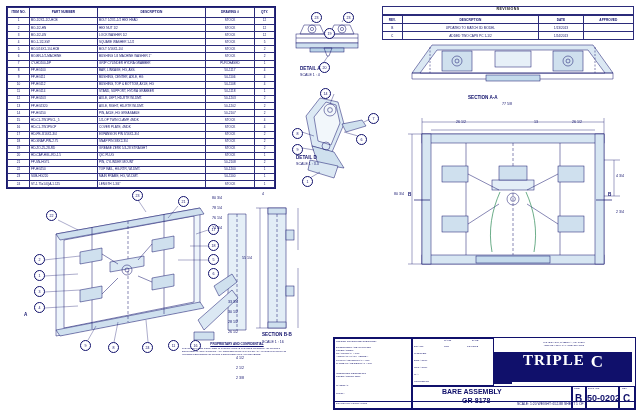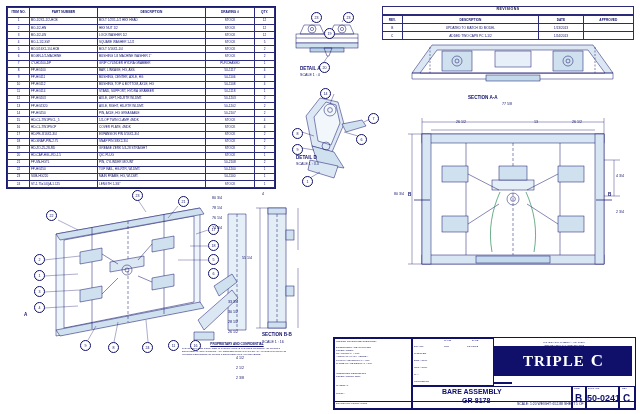--- a/index.html
+++ b/index.html
@@ -23,21 +23,21 @@
   svg{display:block;}
   .lbl{position:absolute;color:#10106b;font-size:3.6px;white-space:nowrap;}
   .lblb{position:absolute;color:#10106b;font-size:4.6px;font-weight:bold;white-space:nowrap;}
   .balloon{position:absolute;width:9px;height:9px;border:0.6px solid #10106b;border-radius:50%;color:#10106b;font-size:3.6px;display:flex;align-items:center;justify-content:center;background:#fff;}
   
   #tb{left:333px;top:337px;width:301px;height:71px;border:1px solid #10106b;background:#fff;}
   #tb .cellb{position:absolute;border:0.6px solid #10106b;box-sizing:border-box;}
   .tbtxt{position:absolute;color:#10106b;font-size:3.1px;white-space:nowrap;}
   .tbtxt.sm{font-size:2.5px;}
   .tbbig{position:absolute;color:#10106b;font-weight:bold;white-space:nowrap;}
-  #logo{position:absolute;left:160px;top:8px;width:138px;height:30px;background:#10106b;display:flex;align-items:center;justify-content:center;}
+  #logo{position:absolute;left:160px;top:14px;width:138px;height:30px;background:#10106b;display:flex;justify-content:center;}
   #logo .lt{color:#fff;font-size:15px;font-weight:bold;font-family:"Liberation Serif",serif;letter-spacing:1px;}
   #logo .lc{color:#fff;font-size:17px;font-weight:bold;font-family:"Liberation Serif",serif;margin-left:6px;}
 </style>
 </head>
 <body>
 
 <div id="sheet">
 
   <div class="abs" id="bom">
     <table>
@@ -550,21 +550,21 @@
     <div class="tbbig" style="left:108px;top:50px;font-size:7px;">BARE ASSEMBLY</div>
     <div class="tbbig" style="left:128px;top:59px;font-size:7px;">GR-8178</div>
 
     <div class="cellb" style="left:160px;top:44px;width:18px;height:0px;"></div>
     <div class="cellb" style="left:238px;top:48px;width:14px;height:23px;"></div>
     <div class="tbtxt sm" style="left:240px;top:49px;">SIZE</div>
     <div class="tbbig" style="left:241px;top:55px;font-size:10px;">B</div>
 
     <div class="cellb" style="left:252px;top:48px;width:33px;height:23px;"></div>
     <div class="tbtxt sm" style="left:254px;top:49px;">DWG. NO.</div>
-    <div class="tbbig" style="left:253px;top:55px;font-size:9px;">50-0241</div>
+    <div class="tbbig" style="left:253px;top:55px;font-size:9px;">50-0202</div>
 
     <div class="cellb" style="left:285px;top:48px;width:16px;height:23px;"></div>
     <div class="tbtxt sm" style="left:288px;top:49px;">REV</div>
     <div class="tbbig" style="left:289px;top:55px;font-size:10px;">C</div>
 
     <div class="cellb" style="left:0px;top:63px;width:301px;height:8px;border-left:0;border-right:0;border-bottom:0;"></div>
     <div class="tbtxt" style="left:183px;top:64px;font-size:3.4px;">SCALE: 1:20   WEIGHT: 652.88   SHEET 1 OF 1</div>
   </div>
 
 </div>

